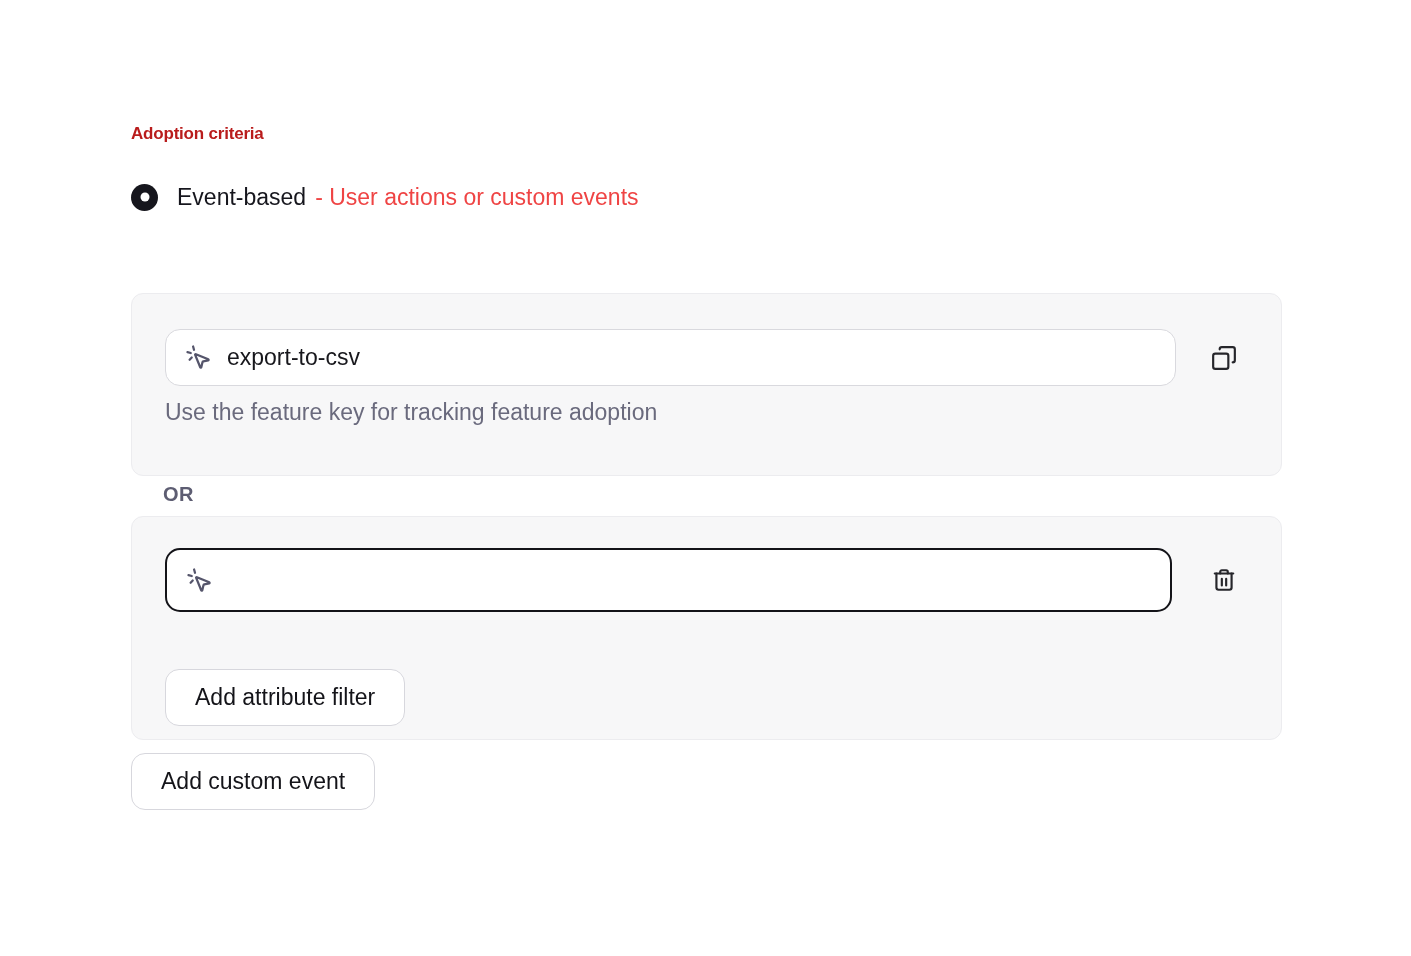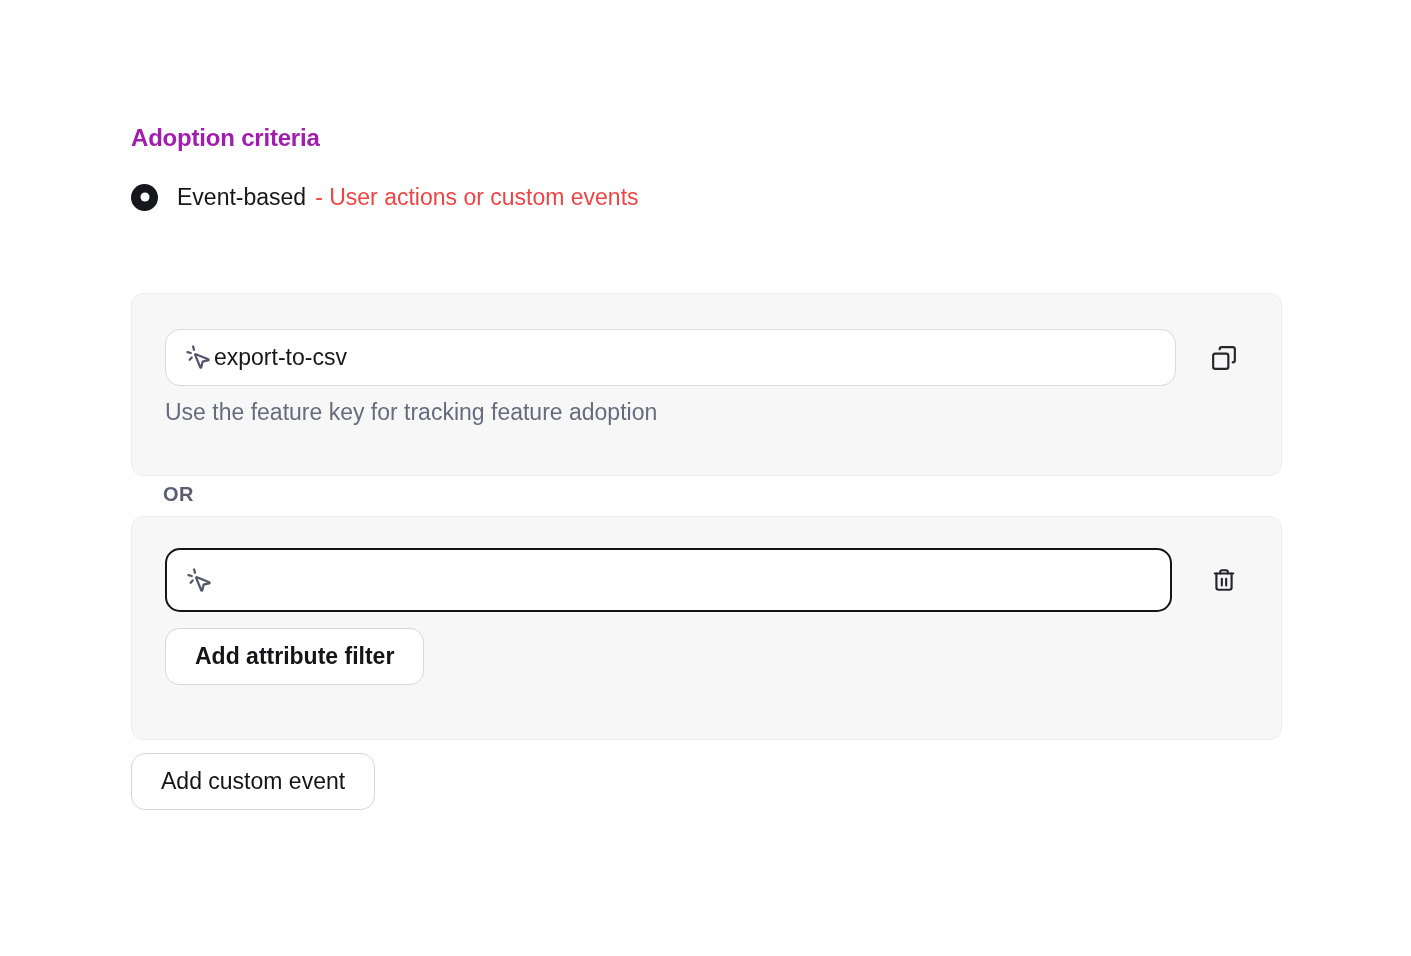--- a/index.html
+++ b/index.html
@@ -8,21 +8,21 @@
     width:1411px; height:956px;
     font-family:"Liberation Sans", sans-serif;
     color:#16161d;
     position:relative;
     overflow:hidden;
   }
   .canvas { position:relative; width:1411px; height:956px; background:#ffffff; }
 
   .page-title {
     position:absolute; left:131px; top:124px;
-    font-size:24px; font-weight:700; letter-spacing:-0.2px; color:#a21caf;
+    font-size:17px; font-weight:700; letter-spacing:-0.2px; color:#b91c1c;
   }
 
   .radio-group { position:absolute; left:131px; top:172px; }
   .radio-row { display:flex; align-items:center; height:50px; cursor:pointer; }
   .radio-circle {
     width:27px; height:27px; border-radius:50%; flex:0 0 27px;
     margin-right:19px; position:relative; background:#ffffff;
   }
   .radio-circle.selected { background:#16161d; }
   .radio-circle.selected::after {
@@ -39,21 +39,21 @@
     background:#f7f7f8; border:1px solid #ececef; border-radius:12px;
   }
   .panel-1 { top:293px; height:183px; padding:35px 33px 0 33px; }
   .panel-2 { top:516px; height:224px; padding:31px 33px 0 33px; }
 
   .input-row { display:flex; align-items:center; justify-content:space-between; }
 
   .input-box {
     display:flex; align-items:center;
     background:#ffffff; border-radius:15px;
-    padding:0 19px; gap:2px;
+    padding:0 19px; gap:15px;
   }
   .input-box.default { width:1011px; height:57px; border:1px solid #d9d9de; }
   .input-box.focused { width:1007px; height:64px; border:2px solid #141419; }
 
   .input-box svg { flex:0 0 auto; }
 
   .text-input {
     border:none; outline:none; background:transparent;
     flex:1; font-family:"Liberation Sans", sans-serif;
     font-size:23px; color:#17171c; min-width:0;
@@ -74,21 +74,21 @@
     position:absolute; left:163px; top:483px;
     font-size:20px; font-weight:700; color:#5d5d72; letter-spacing:0.5px;
   }
 
   .btn {
     display:inline-flex; align-items:center; justify-content:center;
     height:57px; background:#ffffff; border:1px solid #d7d7dd;
     border-radius:14px; font-family:"Liberation Sans", sans-serif;
     font-size:23px; color:#141419; cursor:pointer; padding:0 29px;
   }
-  .btn-add-filter { margin-top:16px;font-weight:bold; }
+  .btn-add-filter { margin-top:57px; }
   .btn-add-custom { position:absolute; left:131px; top:753px; }
 </style>
 </head>
 <body>
 
 <div class="canvas">
 
   <div class="page-title">Adoption criteria</div>
 
   <div class="radio-group">

